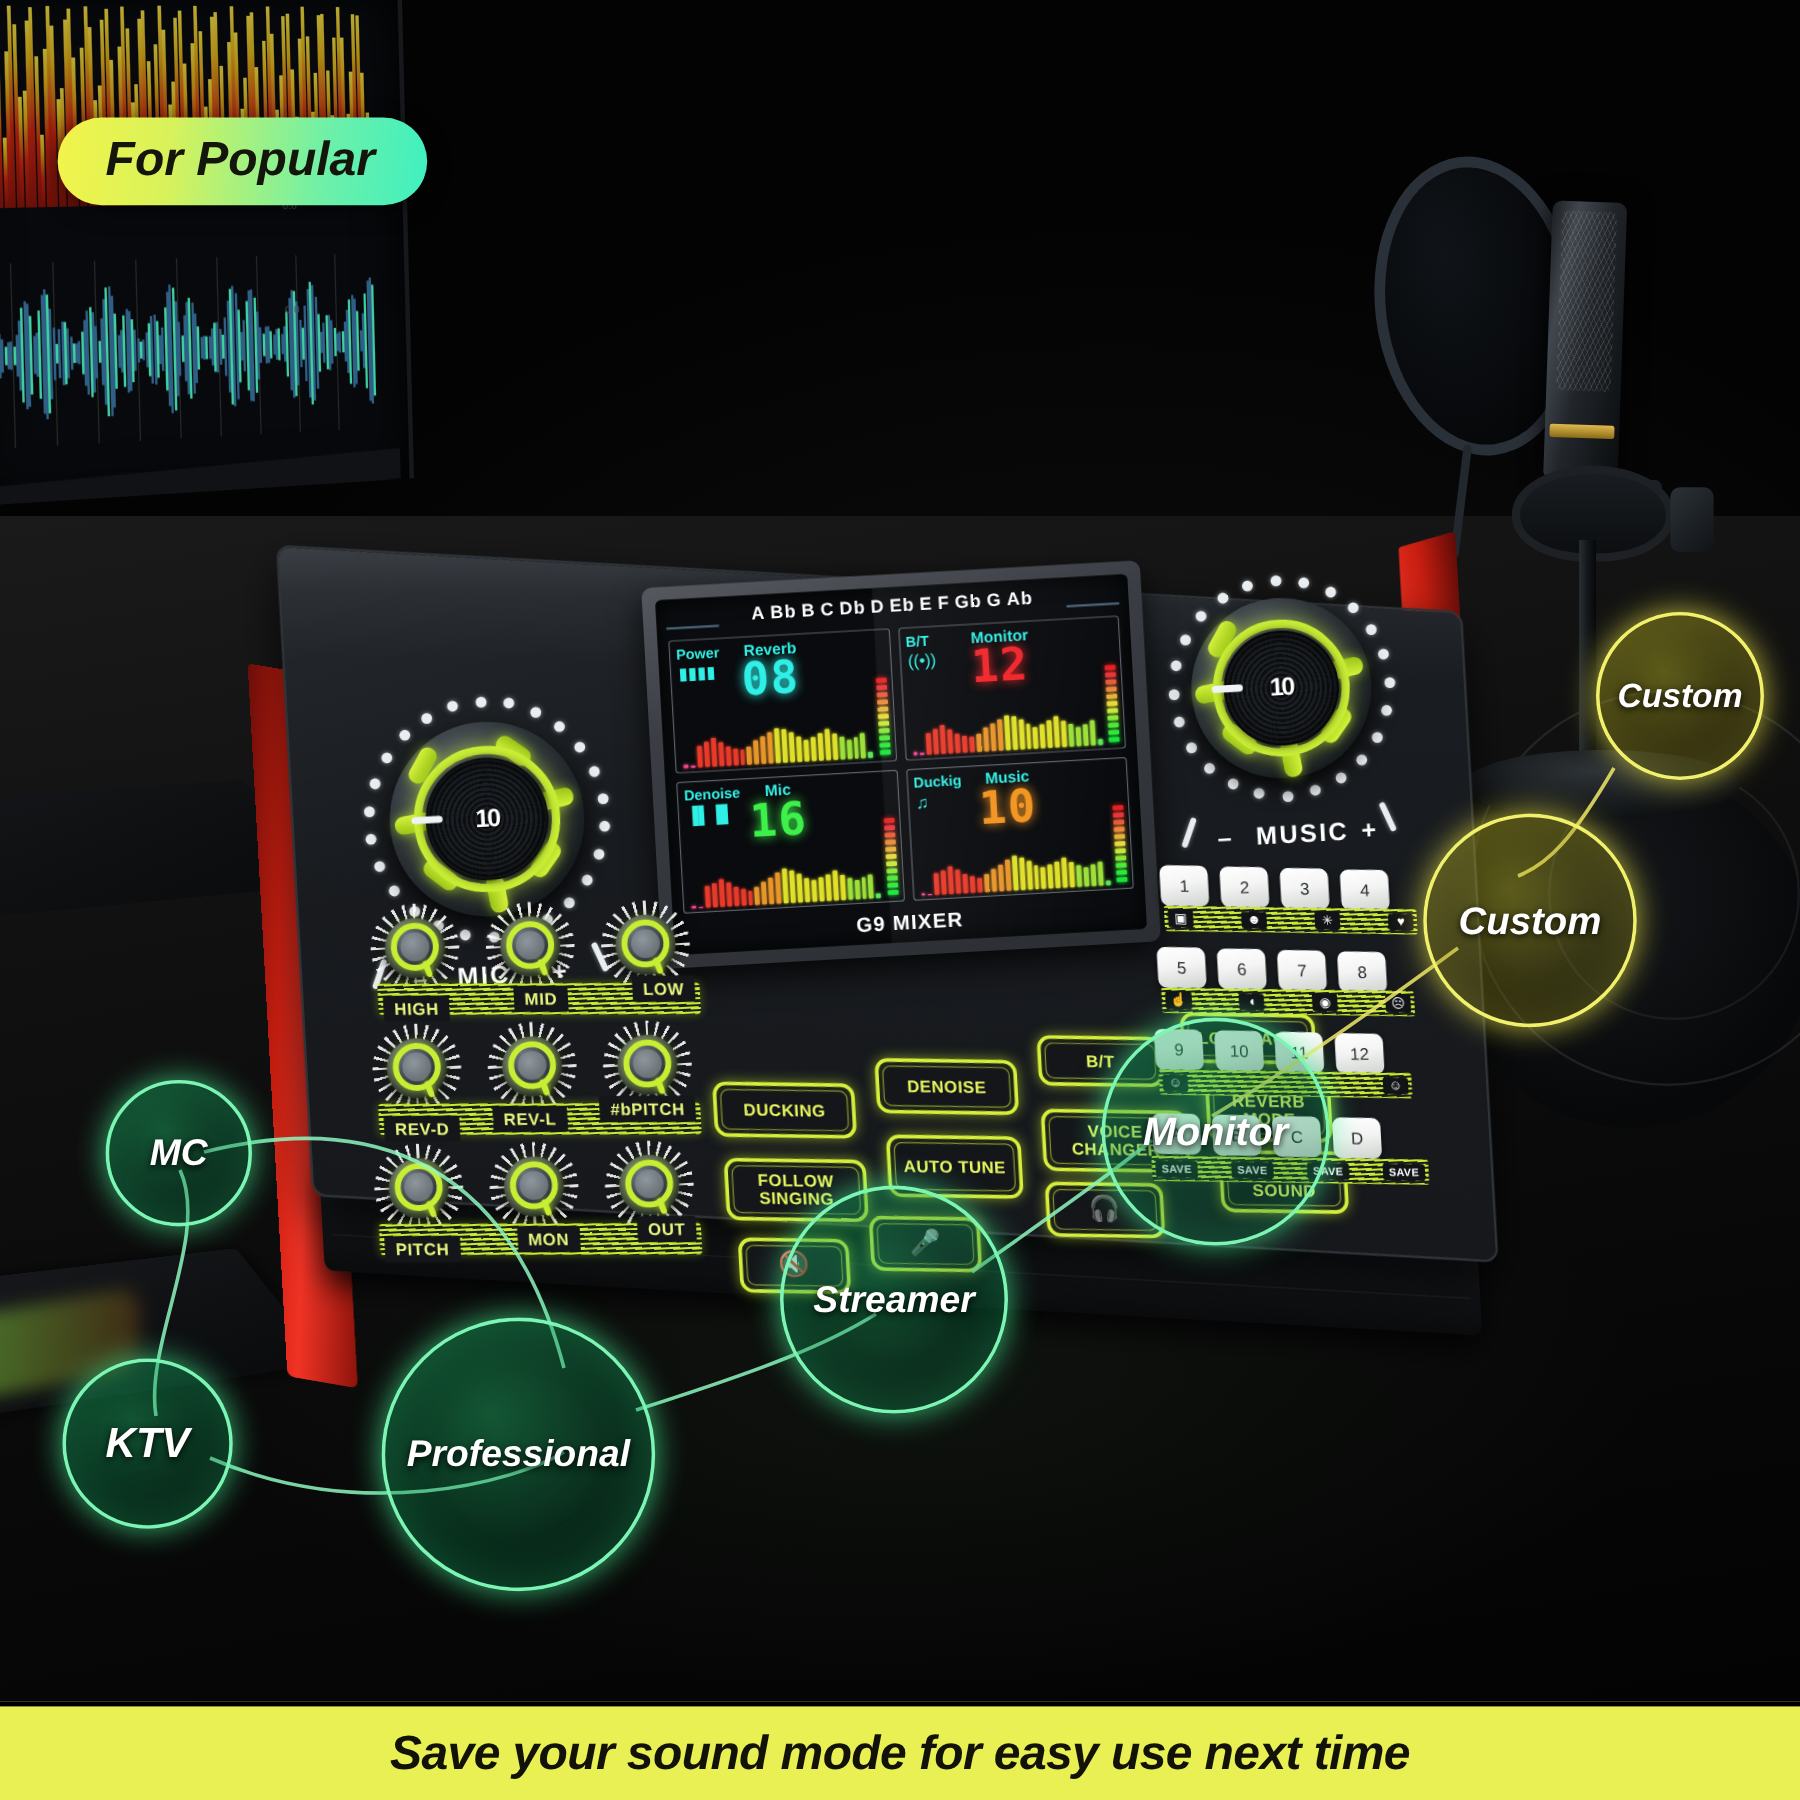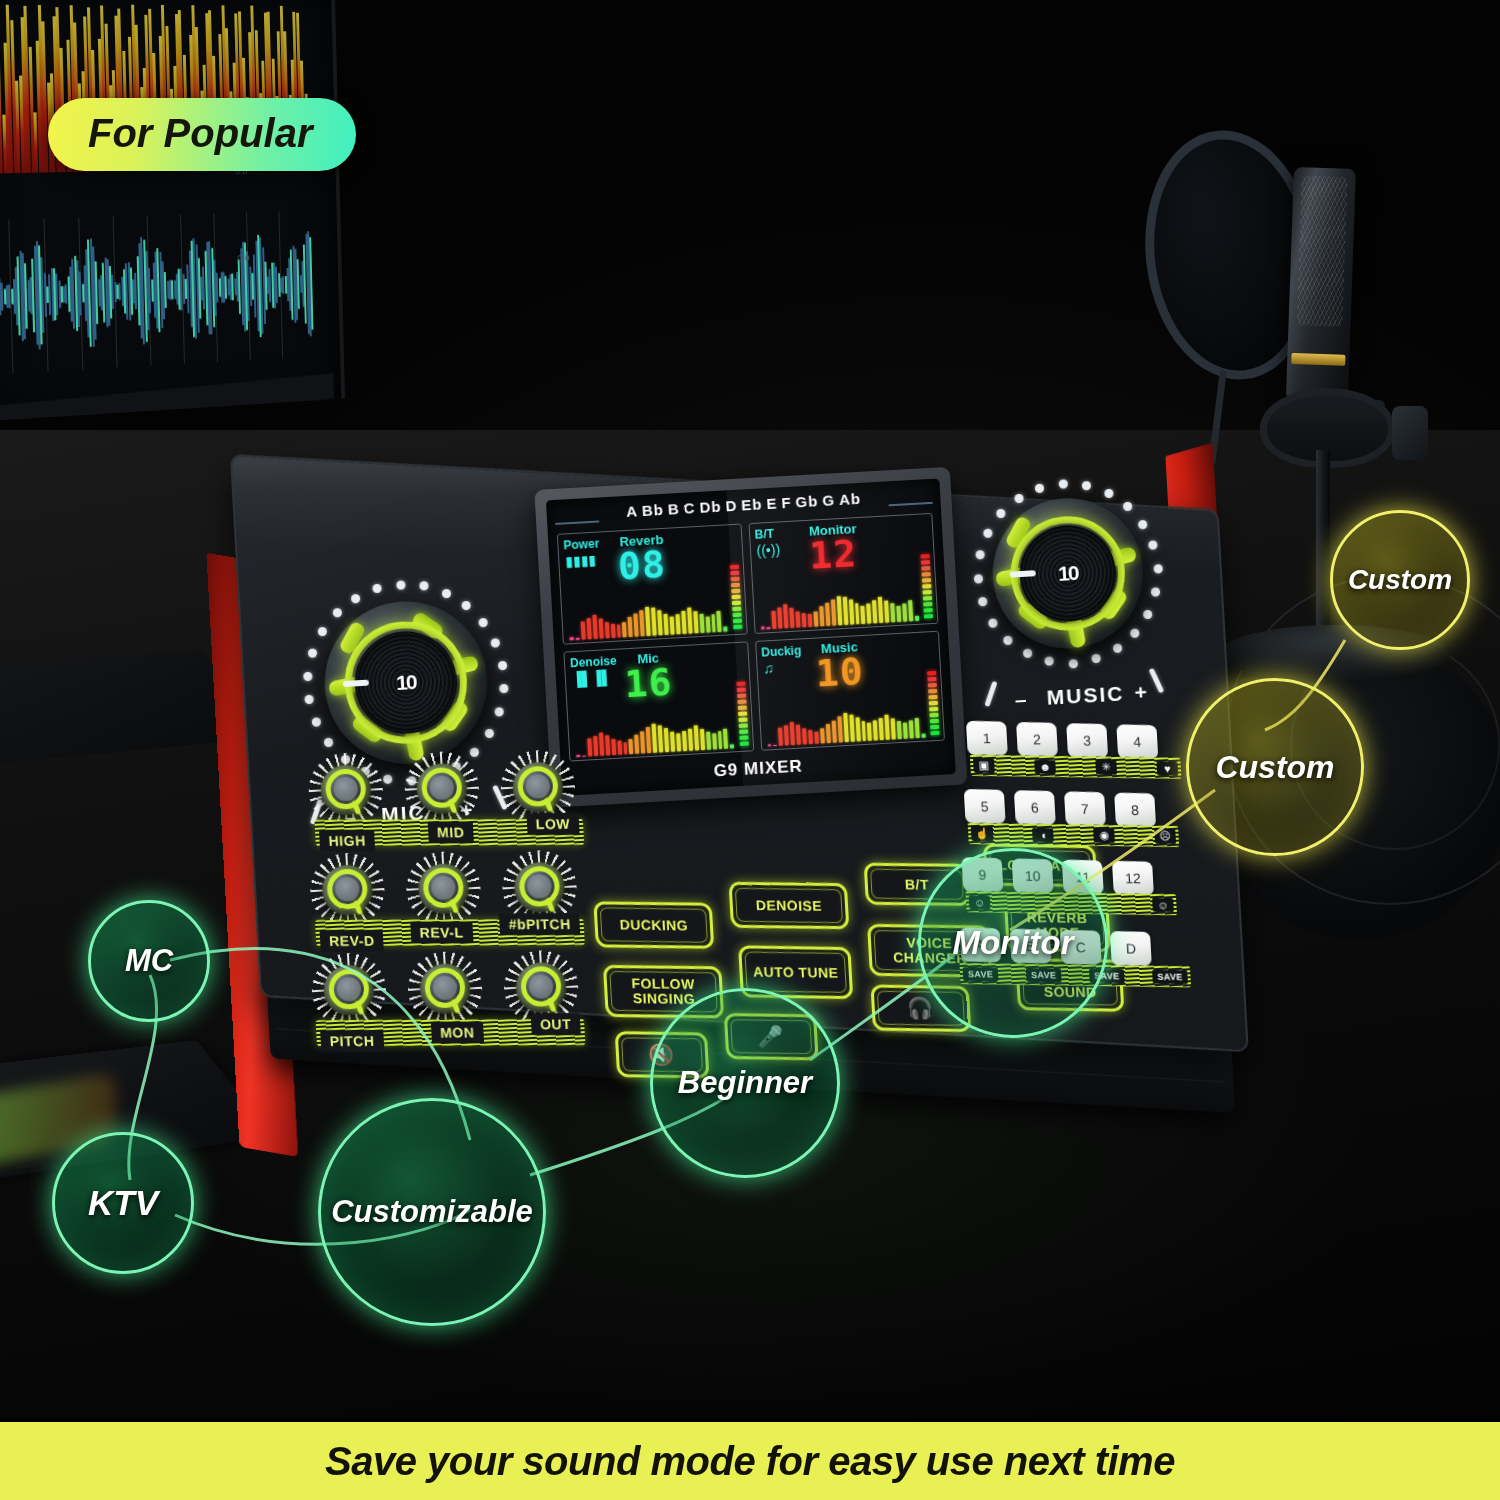--- a/index.html
+++ b/index.html
@@ -1096,23 +1096,23 @@
   <g fill="none" stroke="#efe96a" stroke-width="3" opacity=".85">
     <path d="M1345,640 C1310,700 1290,720 1265,730"></path>
     <path d="M1215,790 C1120,860 1060,900 1010,930"></path>
   </g>
 </svg>
 
 <div class="bub green" style="left:88px; top:900px; width:122px; height:122px; font-size:31px;">MC</div>
 
 <div class="bub green" style="left:52px; top:1132px; width:142px; height:142px; font-size:35px;">KTV</div>
 
-<div class="bub green" style="left:318px; top:1098px; width:228px; height:228px; font-size:31px;">Customizable</div>
-
-<div class="bub green" style="left:650px; top:988px; width:190px; height:190px; font-size:31px;">Beginner</div>
+<div class="bub green" style="left:318px; top:1098px; width:228px; height:228px; font-size:31px;">Professional</div>
+
+<div class="bub green" style="left:650px; top:988px; width:190px; height:190px; font-size:31px;">Streamer</div>
 
 <div class="bub green" style="left:918px; top:848px; width:190px; height:190px; font-size:33px;">Monitor</div>
 
 <div class="bub yellow" style="left:1330px; top:510px; width:140px; height:140px; font-size:28px;">Custom</div>
 
 <div class="bub yellow" style="left:1186px; top:678px; width:178px; height:178px; font-size:32px;">Custom</div>
 
 <div class="banner">
   <span>Save your sound mode for easy use next time</span>
 </div>

